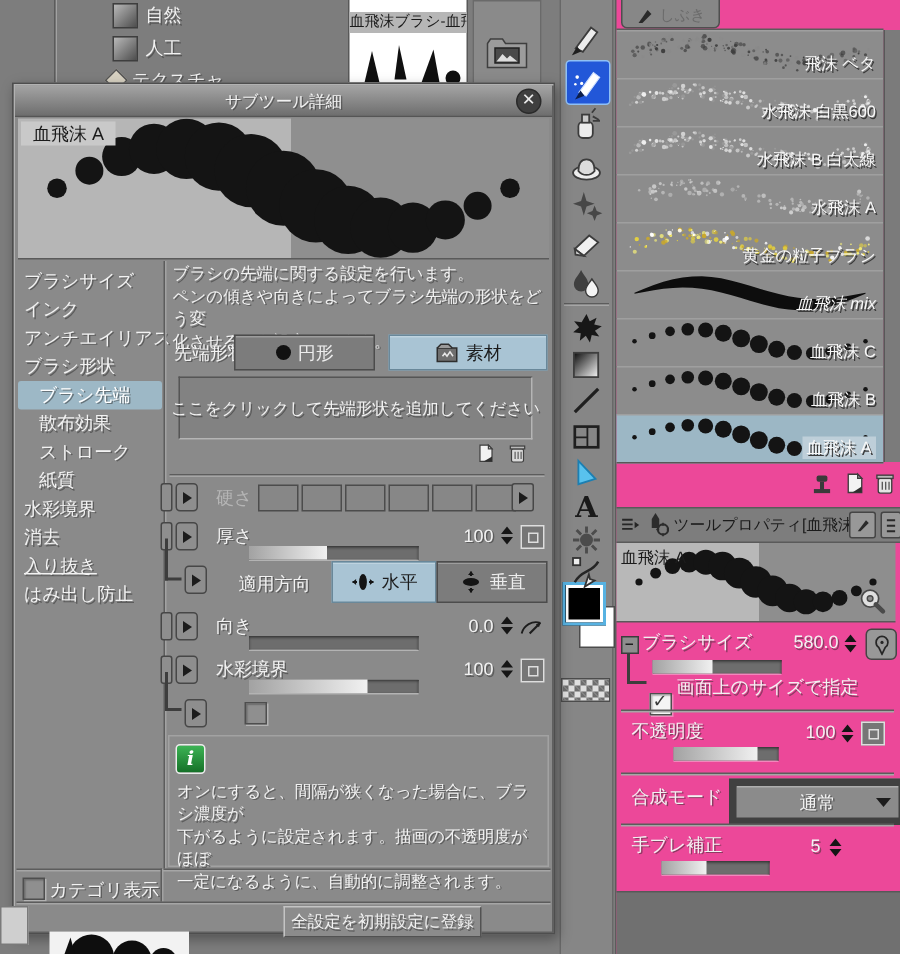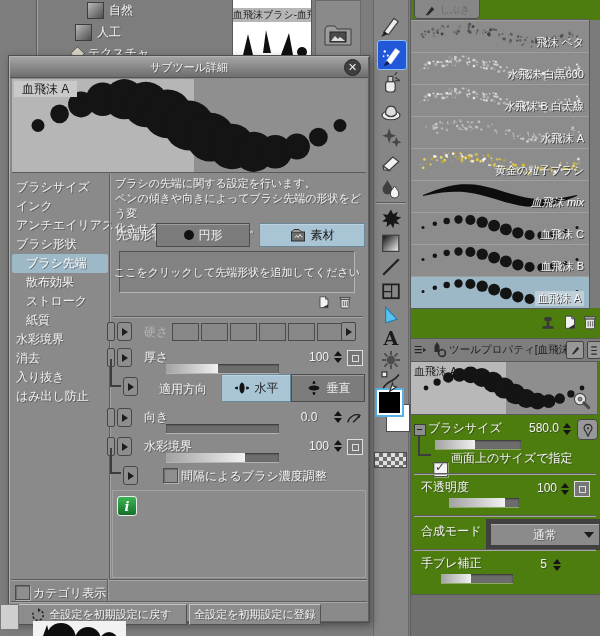--- a/index.html
+++ b/index.html
@@ -49,21 +49,21 @@
   .caret{width:0;height:0;border-left:5px solid transparent;border-right:5px solid transparent;border-top:6px solid #1c1c1c}
   .thumb16{width:15px;height:15px;border:1px solid #3e3e3e;background:linear-gradient(135deg,#b9b9b9,#4d4d4d)}
 </style>
 </head>
 <body>
 
 <div id="screen">
 
   <div class="abs vline" style="left:36px;top:0;height:55px"></div>
   <div id="bg-list" class="abs" style="left:0;top:0;width:230px;height:60px">
-      <div class="abs" style="left: 75px; top: 2px; display: flex; align-items: center; gap: 5px; margin-left: 12px;">
+      <div class="abs" style="left: 75px; top: 2px; display: flex; align-items: center; gap: 5px;">
         <span class="thumb16"></span>
         <span class="lbl t12">自然</span>
       </div>
       <div class="abs" style="left: 75px; top: 24px; display: flex; align-items: center; gap: 5px;">
         <span class="thumb16"></span>
         <span class="lbl t12">人工</span>
       </div>
       <div class="abs" style="left: 72px; top: 45px; display: flex; align-items: center; gap: 5px;">
         <span style="width: 9px; height: 9px; background: rgb(216, 210, 194); border: 1px solid rgb(85, 85, 85); transform: rotate(45deg);"></span>
         <span class="lbl t12">テクスチャ</span>
@@ -230,21 +230,21 @@
         <div class="side-item" style="padding-left: 4px;">ブラシサイズ</div>
         <div class="side-item" style="padding-left: 4px;">インク</div>
         <div class="side-item" style="padding-left: 4px;">アンチエイリアス</div>
         <div class="side-item" style="padding-left: 4px;">ブラシ形状</div>
         <div class="side-item sel" style="padding-left: 14px;">ブラシ先端</div>
         <div class="side-item" style="padding-left: 14px;">散布効果</div>
         <div class="side-item" style="padding-left: 14px;">ストローク</div>
         <div class="side-item" style="padding-left: 14px;">紙質</div>
         <div class="side-item" style="padding-left: 4px;">水彩境界</div>
         <div class="side-item" style="padding-left: 4px;">消去</div>
-        <div class="side-item" style="padding-left: 4px;">入り抜き</div>
+        <div class="side-item" style="padding-left: 4px; text-decoration: underline;">入り抜き</div>
         <div class="side-item" style="padding-left: 4px;">はみ出し防止</div>
       </div>
     <div class="abs vline" style="left:100px;top:118px;height:405px"></div>
 
     <div class="abs lbl t11" style="left:106px;top:120px;width:250px;line-height:15px;white-space:pre-line">ブラシの先端に関する設定を行います。
 ペンの傾きや向きによってブラシ先端の形状をどう変
 化させるかも設定できます。</div>
 
     <div class="abs lbl t12" style="left:107px;top:171px">先端形状</div>
     <div class="abs tg" style="left:147px;top:167px;width:92px;height:22px">
@@ -333,21 +333,21 @@
     </div>
 
     <div class="abs mini" style="left:98px;top:352px"></div>
     <div class="abs exp" style="left:108px;top:352px">
         <i></i>
       </div>
     <div class="abs lbl t12" style="left:135px;top:353px">向き</div>
     <div class="abs track" style="left:157px;top:368px;width:113px;height:9px">
         <div class="fill" style="width:0%"></div>
       </div>
-    <div class="abs lbl t12" style="left:280px;top:354px;width:40px;text-align:center">0.0</div>
+    <div class="abs lbl t12" style="left:280px;top:354px;width:40px;text-align:right">0.0</div>
     <div class="abs spin" style="left:323px;top:352px;height:17px">
         <i class="up"></i>
         <i class="dn"></i>
       </div>
     <svg class="abs" style="left:337px;top:353px" width="16" height="16" viewBox="0 0 18 18">
       <path d="M2 15 A 11 11 0 0 1 16 7" fill="none" stroke="#1d1d1d" stroke-width="1.4"></path>
       <path d="M8 15 L16 7" stroke="#1d1d1d" stroke-width="1.6"></path>
       <path d="M16 7 l-1 3.4 -2.4-2.4 Z" fill="#1d1d1d"></path>
     </svg>
 
@@ -367,44 +367,39 @@
     <div class="abs sqbtn" style="left:338px;top:383px">
         <i></i>
       </div>
     <div class="abs treeline" style="left:101px;top:392px;width:2px;height:26px"></div>
     <div class="abs treeline" style="left:101px;top:416px;width:11px;height:2px"></div>
 
     <div class="abs exp" style="left:114px;top:410px">
         <i></i>
       </div>
     <div class="abs cb" style="left:154px;top:412px"></div>
-    <div class="abs lbl t12" style="left:172px;top:412px">間隔によるブラシ濃度調整</div>
 
     <div class="abs" style="left:103px;top:434px;width:252px;height:86px;border:1px solid #a2a2a2;background:#8b8b8b">
       <div class="abs infoicon" style="left:4px;top:5px">i</div>
+      <div class="abs lbl t11" style="left:5px;top:30px;width:242px;line-height:15px;white-space:pre-line">オンにすると、間隔が狭くなった場合に、ブラシ濃度が
+下がるように設定されます。描画の不透明度がほぼ
+一定になるように、自動的に調整されます。</div>
     </div>
 
     <div class="abs groove" style="left:2px;top:523px;width:356px"></div>
     <div class="abs cb" style="left:6px;top:529px"></div>
     <div class="abs lbl t12" style="left:24px;top:529px">カテゴリ表示</div>
     <div class="abs vline" style="left:98px;top:523px;height:22px"></div>
     <div class="abs groove" style="left:2px;top:545px;width:356px"></div>
-    <div class="abs btn3d" style="left:6px;top:548px;width:170px;height:19px">
-      <svg width="14" height="14" viewBox="0 0 16 16">
-        <path d="M8 2 a6 6 0 1 1 -5.4 3.4" fill="none" stroke="#262626" stroke-width="1.8" stroke-dasharray="2.6 2"></path>
-        <path d="M8 0 l3 2.5 -3 2.5 Z" fill="#262626"></path>
-      </svg>
-      <span>全設定を初期設定に戻す</span>
-    </div>
     <div class="abs btn3d" style="left:180px;top:548px;width:130px;height:19px">
       <span>全設定を初期設定に登録</span>
     </div>
   </div>
 
-  <div class="abs" style="left:410px;top:0;width:190px;height:636px;background:#4d7c0f;border-left:1px solid #5c5c5c">
+  <div class="abs" style="left:410px;top:0;width:190px;height:636px;background:#ec4899;border-left:1px solid #5c5c5c">
     <div class="abs" style="left:3px;top:-8px;width:64px;height:24px;border:1px solid #4f4f4f;border-radius:4px;background:#878787;display:flex;align-items:flex-end;justify-content:center;gap:4px;padding-bottom:1px">
       <svg width="12" height="12" viewBox="0 0 14 14">
         <path d="M2 12 L9 2 l3 3 L5 12 Z" fill="#2a2a2a"></path>
       </svg>
       <span class="t10" style="color:#6b6b6b">しぶき</span>
     </div>
     <div class="abs" style="left:0;top:19px;width:178px;height:1px;background:#5c5c5c"></div>
 
     <div id="brush-list">
         <div class="brush-row" style="top: 20px;"><svg width="178" height="31" viewBox="0 0 178 31">

